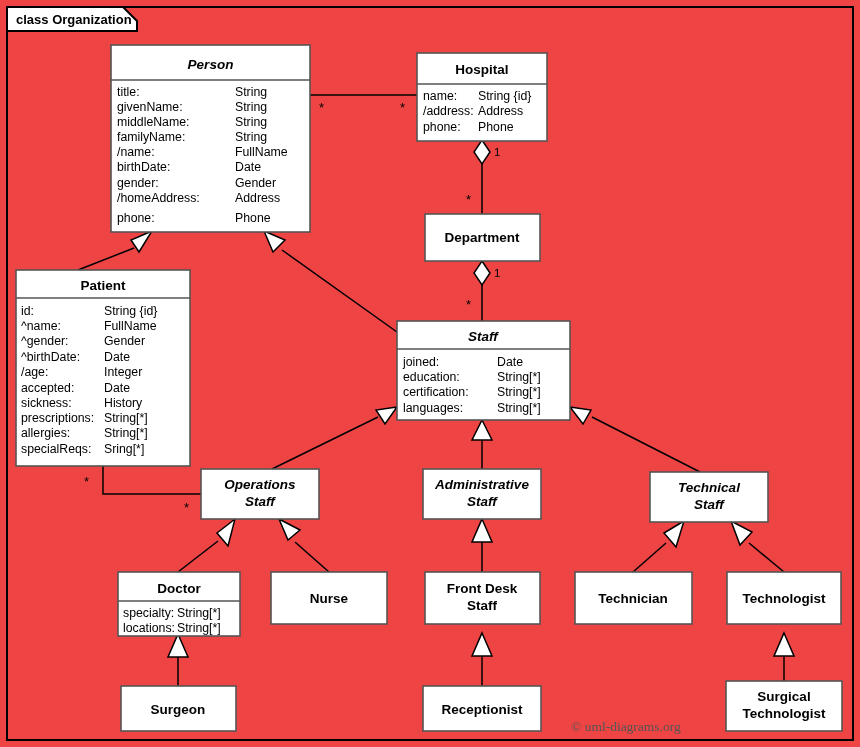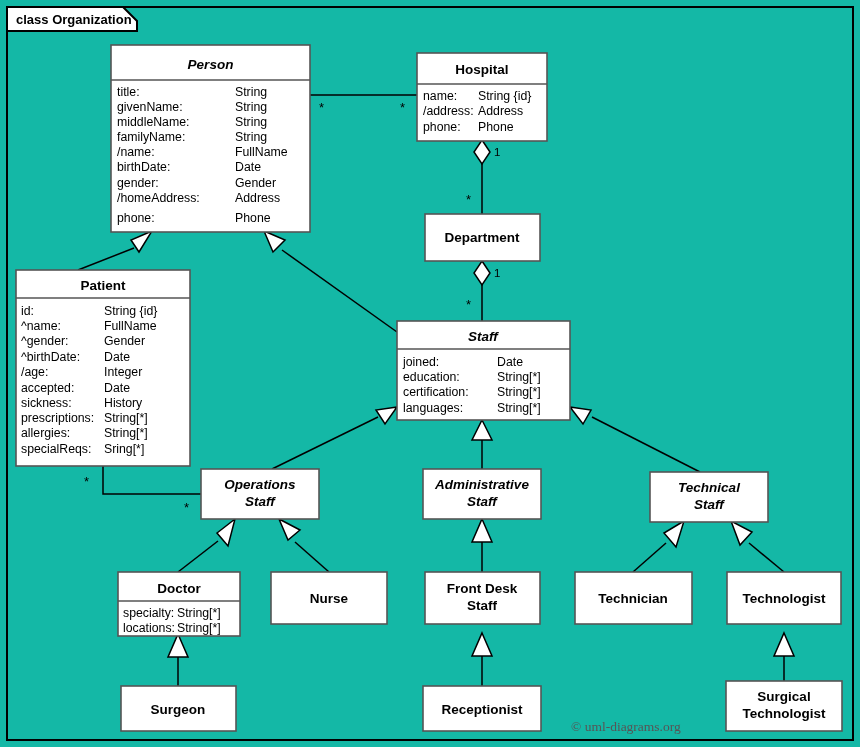--- a/index.html
+++ b/index.html
@@ -4,21 +4,21 @@
 <style>
   html, body {
     margin: 0;
     padding: 0;
     background: #ffffff;
   }
   #stage {
     position: relative;
     width: 860px;
     height: 747px;
-    background: #14b8a6;
+    background: #ef4444;
     font-family: "Liberation Sans", sans-serif;
     overflow: hidden;
   }
   svg#diagram {
     position: absolute;
     left: 0;
     top: 0;
     width: 860px;
     height: 747px;
   }

